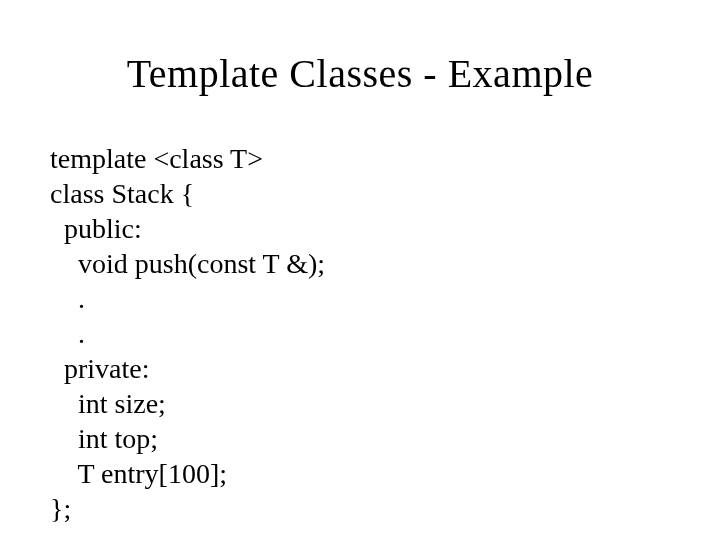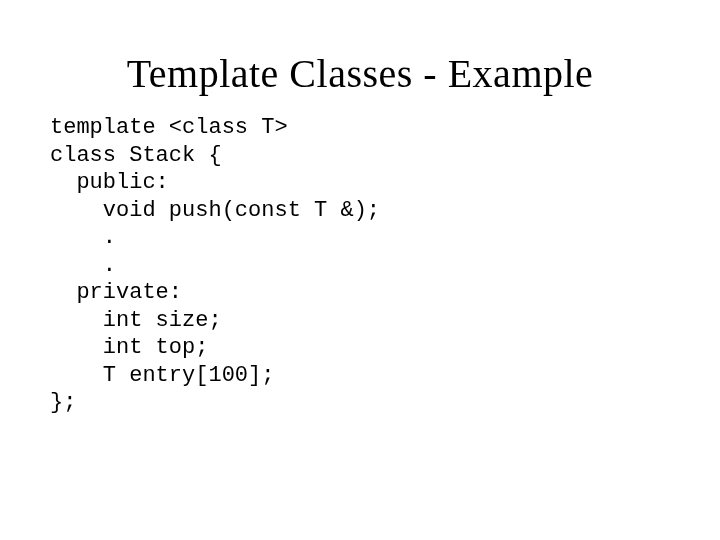--- a/index.html
+++ b/index.html
@@ -17,26 +17,26 @@
     }
     .slide {
       width: 100%;
       height: 100%;
       padding: 50px 50px 40px 50px;
     }
     .title {
       font-size: 40px;
       text-align: center;
       font-weight: normal;
-      margin-bottom: 17px;
+      margin-bottom: 44px;
       letter-spacing: 0.5px;
     }
     .code {
-      font-family: Liberation Mono, monospace;
-      font-size: 22px;
+      font-family: Liberation Serif, serif;
+      font-size: 28px;
       line-height: 1.25;
       white-space: pre;
     }
   </style>
 </head>
 <body>
 
 <div class="slide">
   <h1 class="title">Template Classes - Example</h1>
   <div class="code"><span>template &lt;class T&gt;</span>

